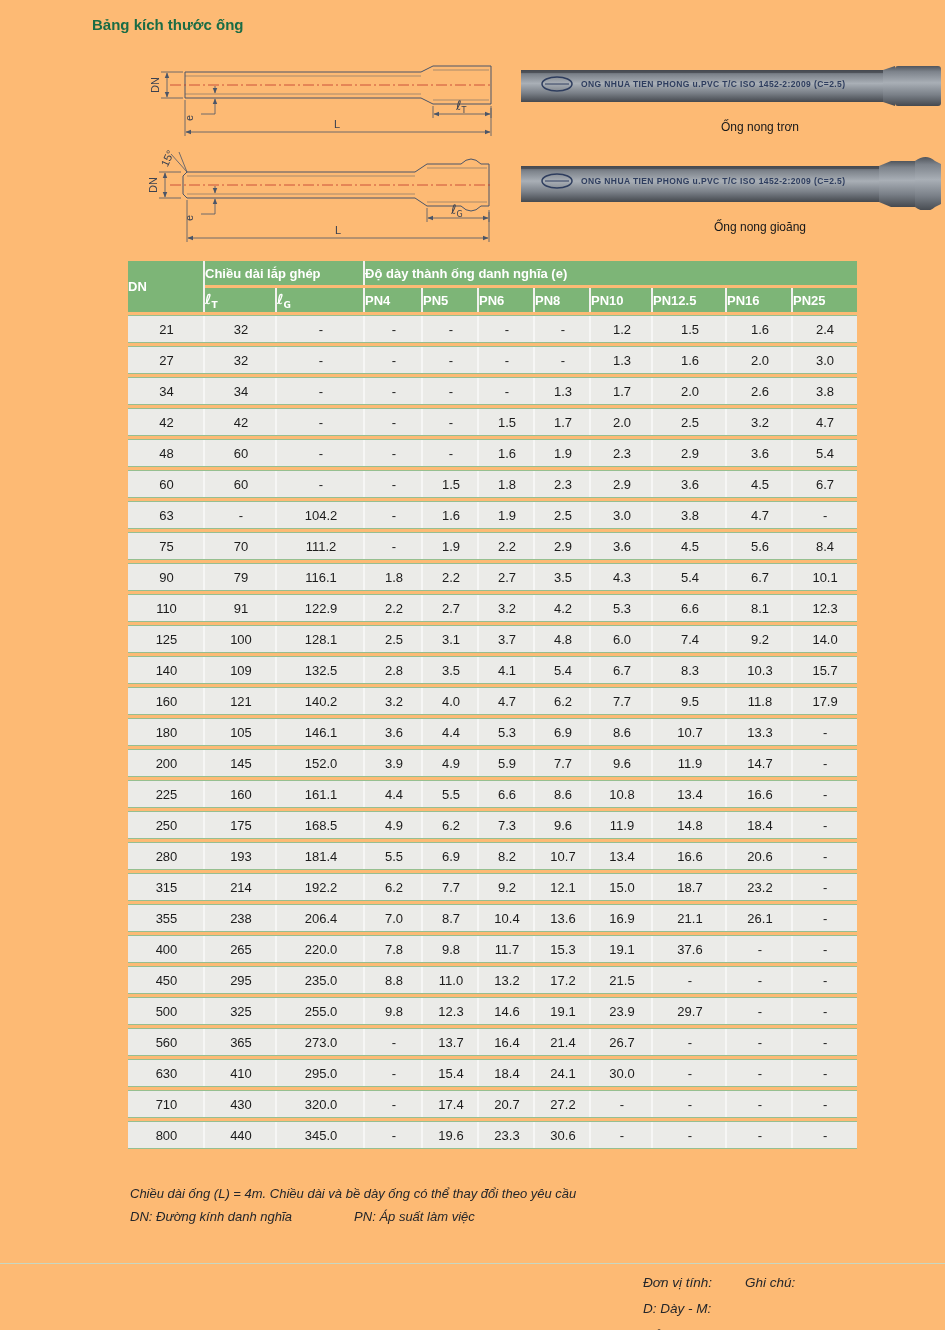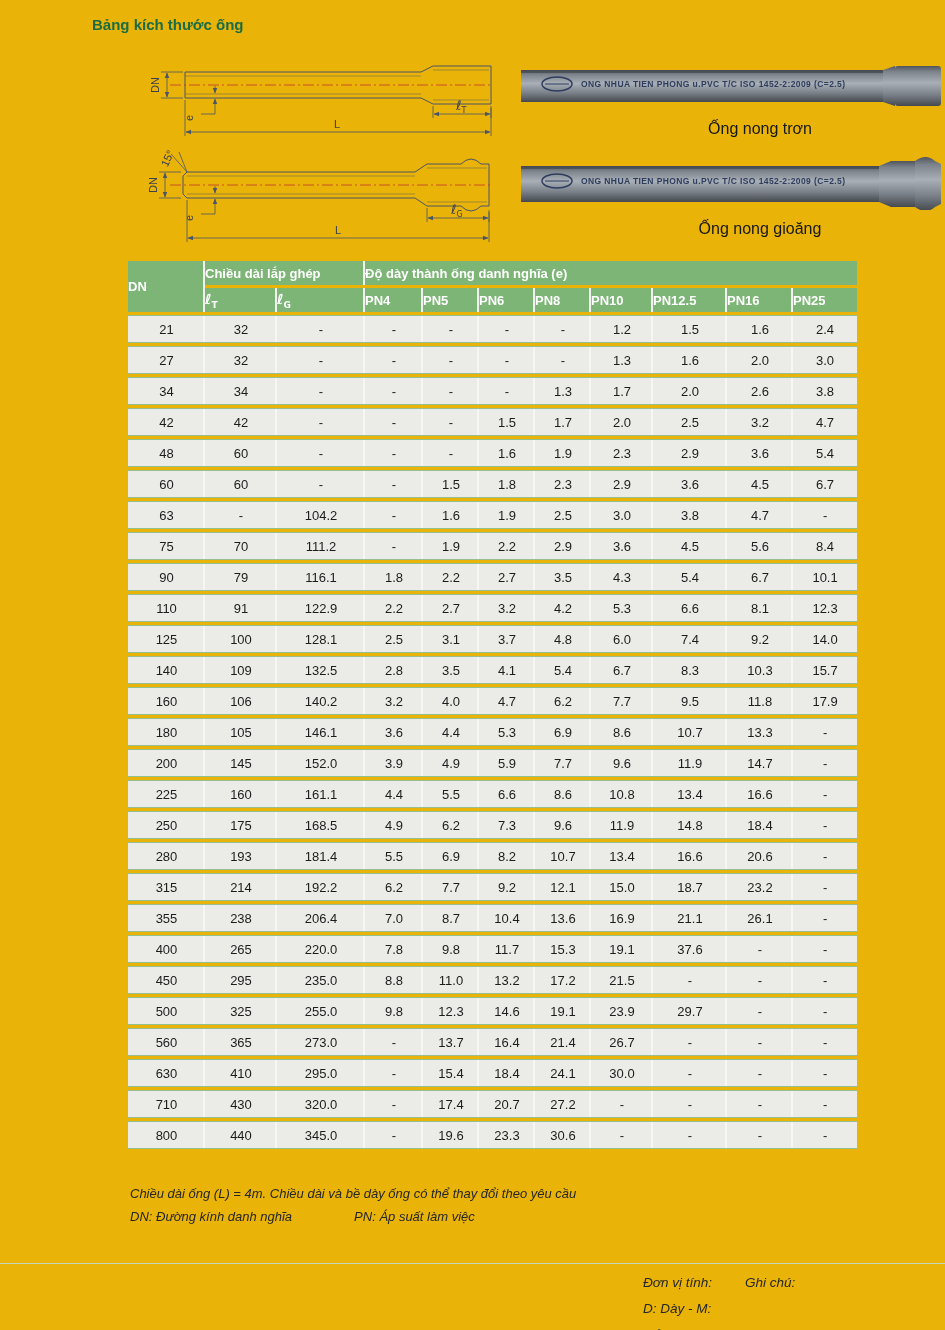--- a/index.html
+++ b/index.html
@@ -1,19 +1,19 @@
 <!DOCTYPE html>
 <html><head>
 <meta charset="utf-8">
 <style>
   html,body{margin:0;padding:0;}
   .page{
     position:relative;
     width:945px;height:1330px;
-    background:#eab308;
+    background:#fdba74;
     font-family:"Liberation Sans",sans-serif;
     color:#1c1c1c;
     overflow:hidden;
   }
   .page-title{
     position:absolute;left:92px;top:16px;
     font-size:15px;font-weight:bold;color:#1a6c45;
   }
   
   .diagram{position:absolute;left:75px;}
@@ -21,21 +21,21 @@
   .diagram.d2{top:146px;}
   .diagram svg{display:block;}
   .dim-label{font-size:11px;fill:#3a4150;font-family:"Liberation Sans",sans-serif;}
   .ell-label{font-size:13px;font-style:italic;fill:#3a4150;font-family:"DejaVu Sans",sans-serif;}
   
   .photo{position:absolute;left:515px;width:430px;}
   .photo.p1{top:62px;}
   .photo.p2{top:156px;}
   .photo-caption{
     margin:6px 0 0 130px;width:230px;text-align:center;
-    font-size:16px;color:#16181a;
+    font-size:12px;color:#16181a;
   }
   
   .size-table{
     position:absolute;left:128px;top:258px;width:729px;
     border-collapse:separate;border-spacing:0 3px;
     font-size:13px;table-layout:fixed;
   }
   .size-table thead th{
     background:#7db577;color:#ffffff;font-weight:bold;
     height:24px;padding:0;text-align:left;vertical-align:middle;
@@ -389,21 +389,21 @@
           <td>3.5</td>
           <td>4.1</td>
           <td>5.4</td>
           <td>6.7</td>
           <td>8.3</td>
           <td>10.3</td>
           <td>15.7</td>
         </tr>
         <tr>
           <td>160</td>
-          <td>106</td>
+          <td>121</td>
           <td>140.2</td>
           <td>3.2</td>
           <td>4.0</td>
           <td>4.7</td>
           <td>6.2</td>
           <td>7.7</td>
           <td>9.5</td>
           <td>11.8</td>
           <td>17.9</td>
         </tr>

